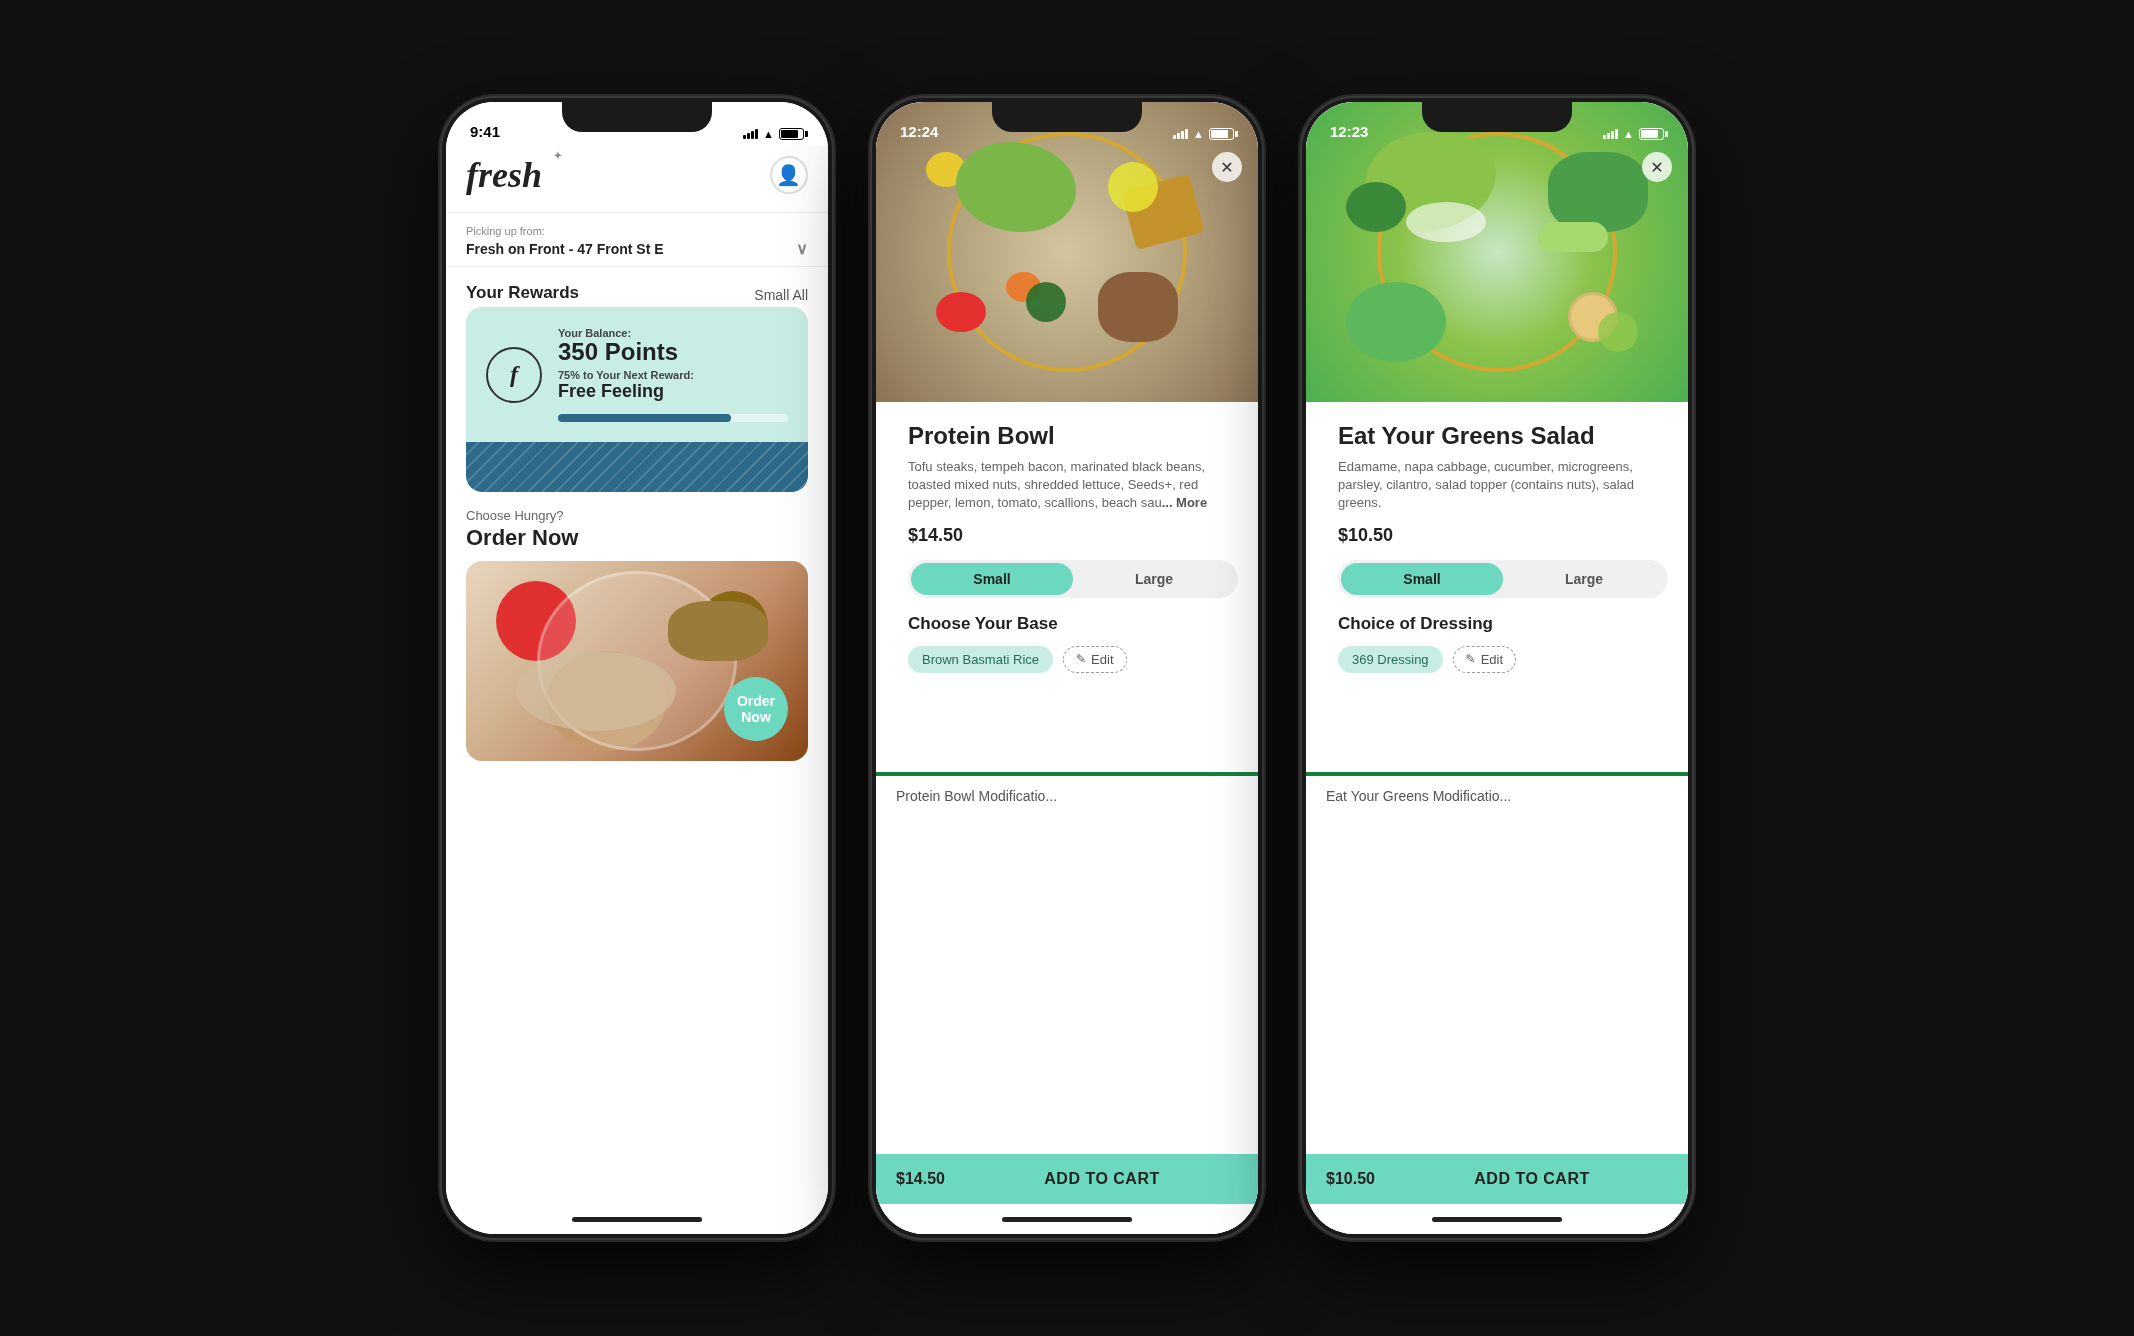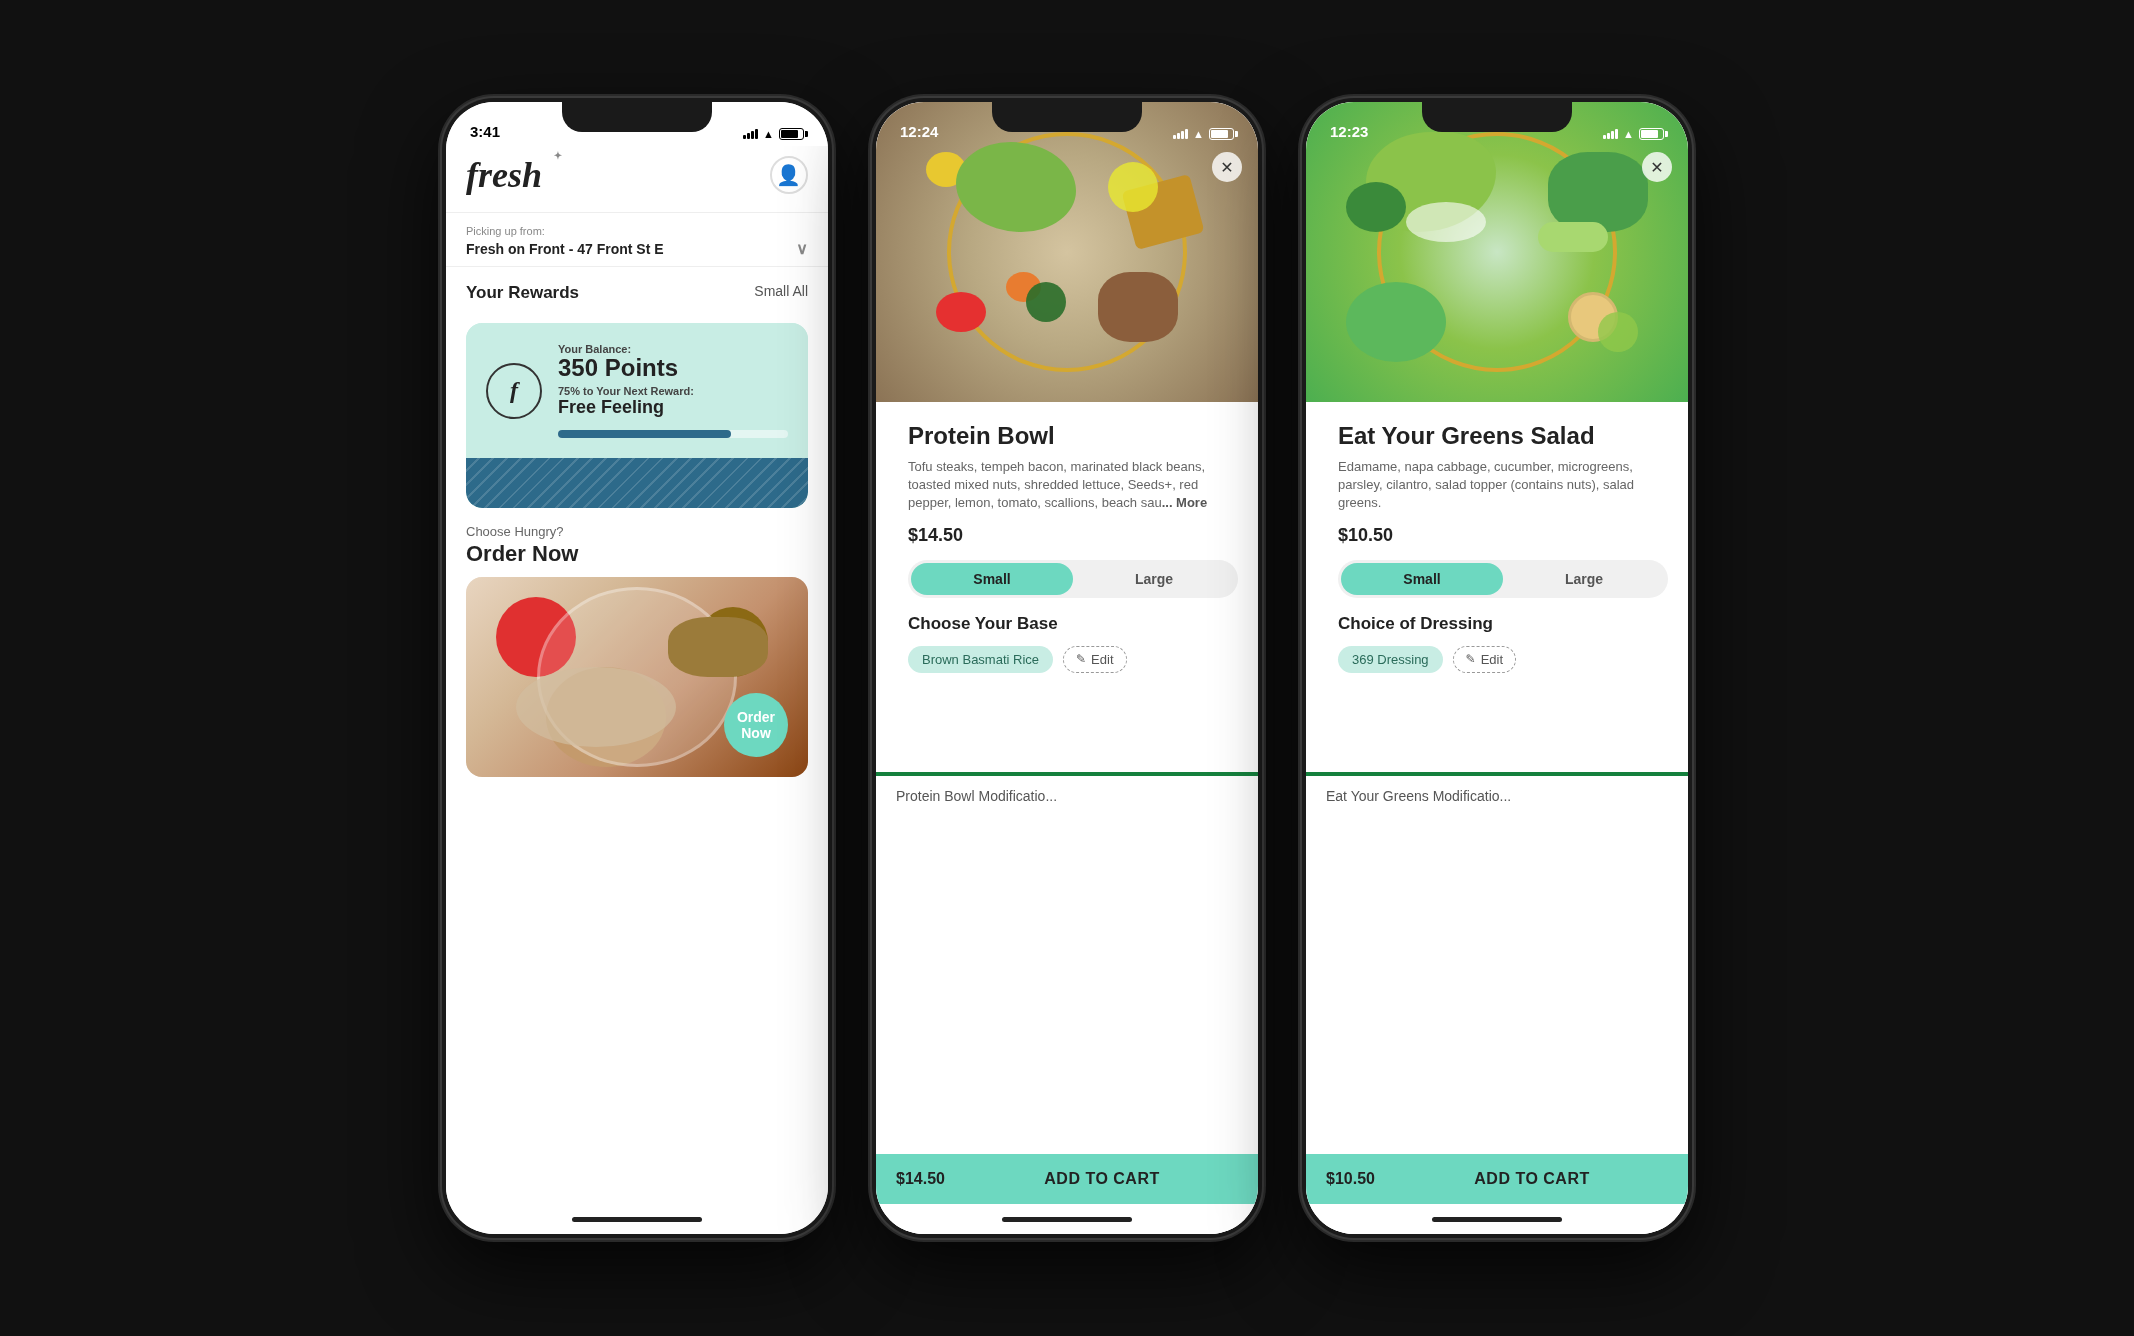--- a/index.html
+++ b/index.html
@@ -140,22 +140,22 @@
       font-size: 14px;
       font-weight: 600;
       color: #222;
       display: flex;
       align-items: center;
       justify-content: space-between;
     }
     .chevron-down { color: #888; font-size: 16px; }
     .rewards-section { padding: 16px 20px 0; }
     .section-header {
-      display: flex; align-items: flex-start; justify-content: space-between;
-      margin-bottom: 20px;
+      display: flex; align-items: flex-end; justify-content: space-between;
+      margin-bottom: 4px;
     }
     .section-title { font-size: 17px; font-weight: 700; color: #222; }
     .view-all { font-size: 14px; color: #555; }
     .rewards-card {
       background: #c8ede4;
       border-radius: 16px;
       padding: 20px;
       display: flex;
       align-items: center;
       gap: 16px;
@@ -508,21 +508,21 @@
 </head>
 <body>
 
 <div class="phones-container">
 
   <div class="phone">
 
     <div class="phone-inner">
       <div class="notch"></div>
       <div class="status-bar dark">
-        <span class="status-time">3:41</span>
+        <span class="status-time">9:41</span>
         <div class="status-icons">
           <div class="signal-bars">
             <div class="signal-bar" style="height:4px"></div>
             <div class="signal-bar" style="height:6px"></div>
             <div class="signal-bar" style="height:8px"></div>
             <div class="signal-bar" style="height:10px"></div>
           </div>
           <span class="wifi-icon">▲</span>
           <div class="battery-icon">
             <div class="battery-fill" style="width:80%"></div>

